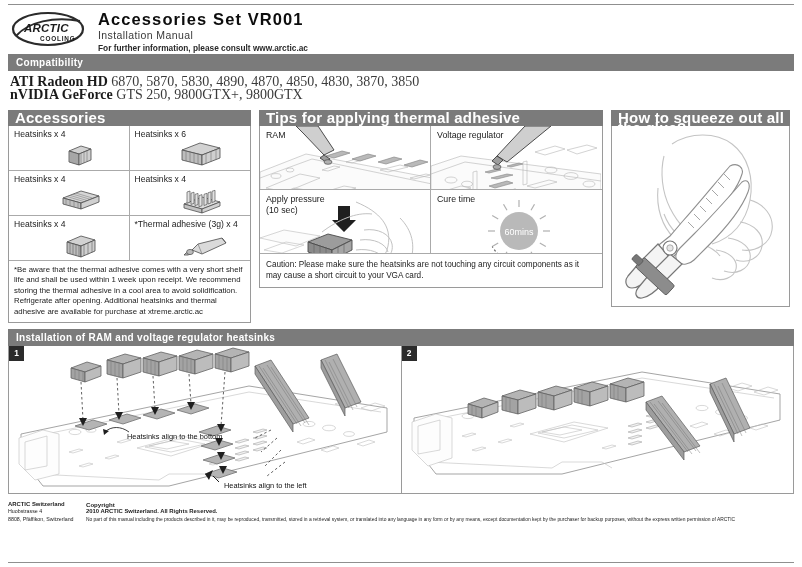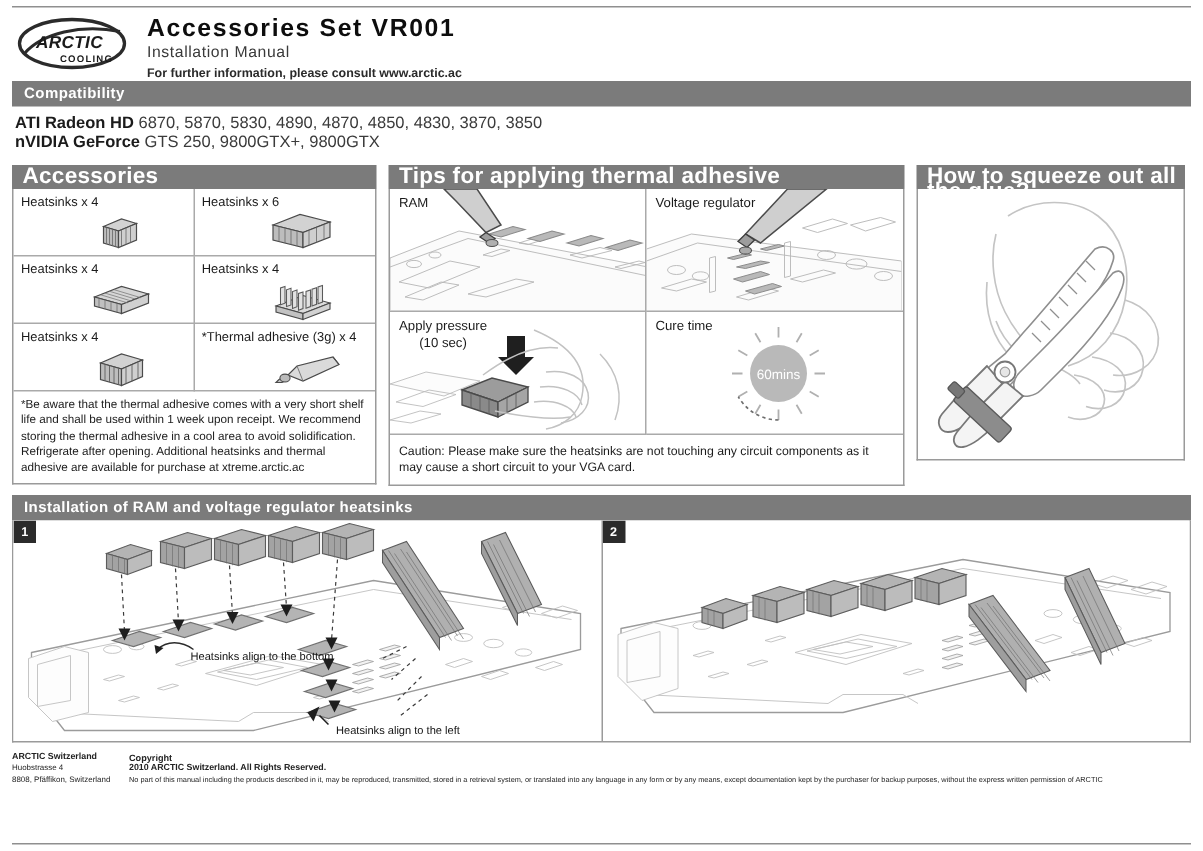--- a/index.html
+++ b/index.html
@@ -69,23 +69,24 @@
     padding: 3px 0 3px 8px;
     box-sizing: border-box;
     height: 17px;
     line-height: 11px;
   }
 
   
   .compat-wrap { margin: 6px 8px 0 8px; }
   .compat-body {
     padding: 5px 0 3px 2px;
-    font-size: 11px;
+    font-size: 14px;
     line-height: 12.5px;
     color: #1b1b1b;
+    font-family: Liberation Serif, serif;
   }
   .compat-body b { font-weight: bold; }
   .compat-body span { color: #3b3b3b; }
 
   
   .cols {
     display: flex;
     margin: 6px 8px 0 8px;
     gap: 8px;
     align-items: flex-start;
@@ -129,25 +130,24 @@
     line-height: 10.4px;
     padding: 4px 5px 5px 5px;
     color: #1b1b1b;
   }
 
   
   .tips-grid { display: flex; flex-wrap: wrap; }
   .tips-cell {
     width: 50%;
     box-sizing: border-box;
-    height: 82px;
+    height: 64px;
     border-bottom: 1px solid #aaaaaa;
     position: relative;
     overflow: hidden;
-    text-align: center;
   }
   .tips-cell:nth-child(odd) { border-right: 1px solid #aaaaaa; }
   .tips-label {
     position: absolute;
     left: 6px; top: 4px;
     font-size: 8.8px;
     z-index: 5;
     color: #1b1b1b;
     line-height: 10.5px;
   }

